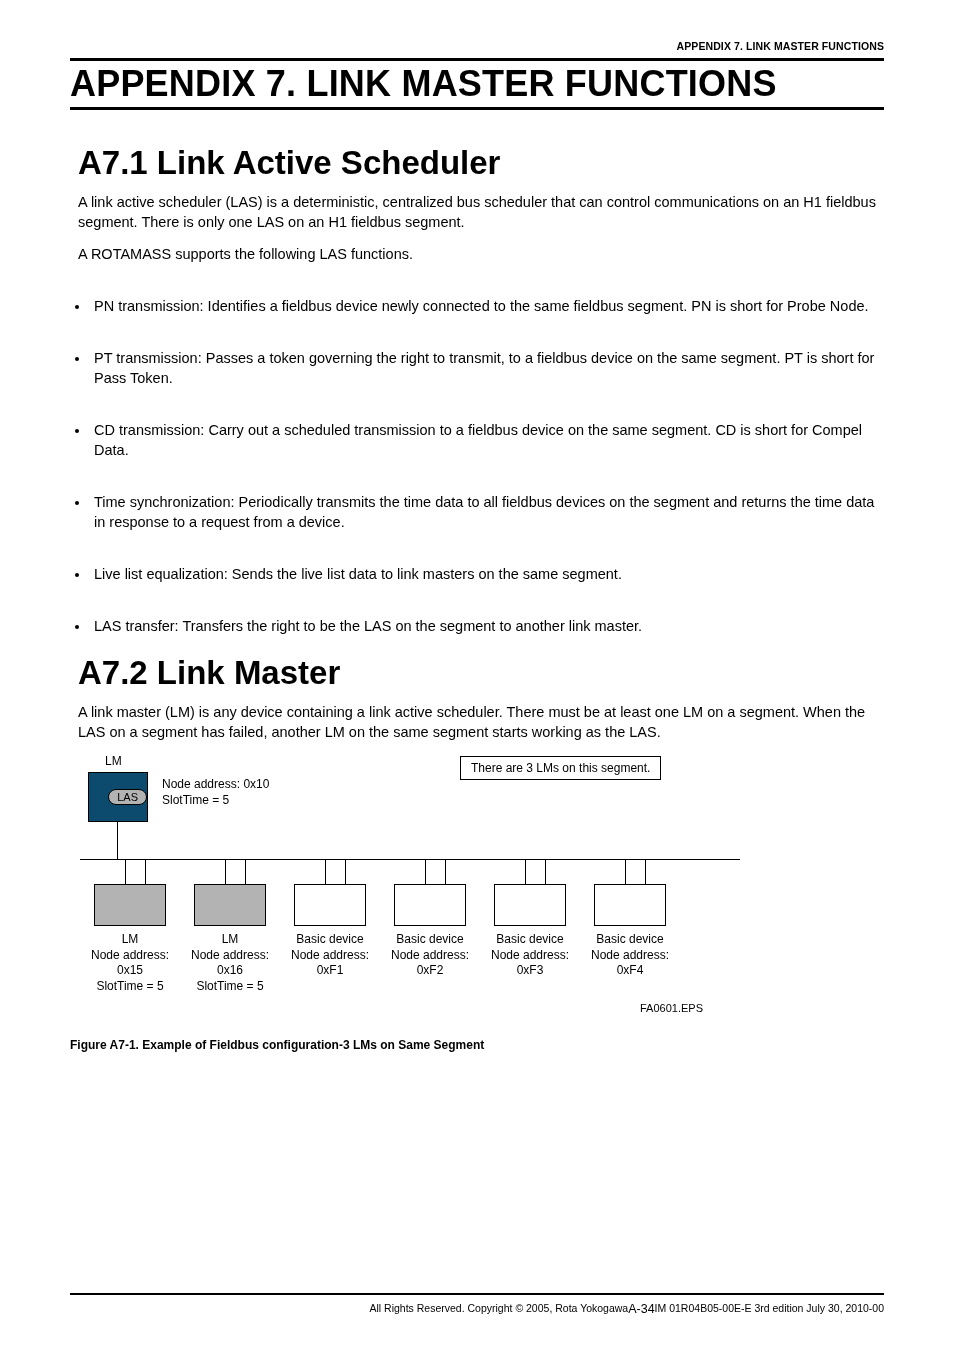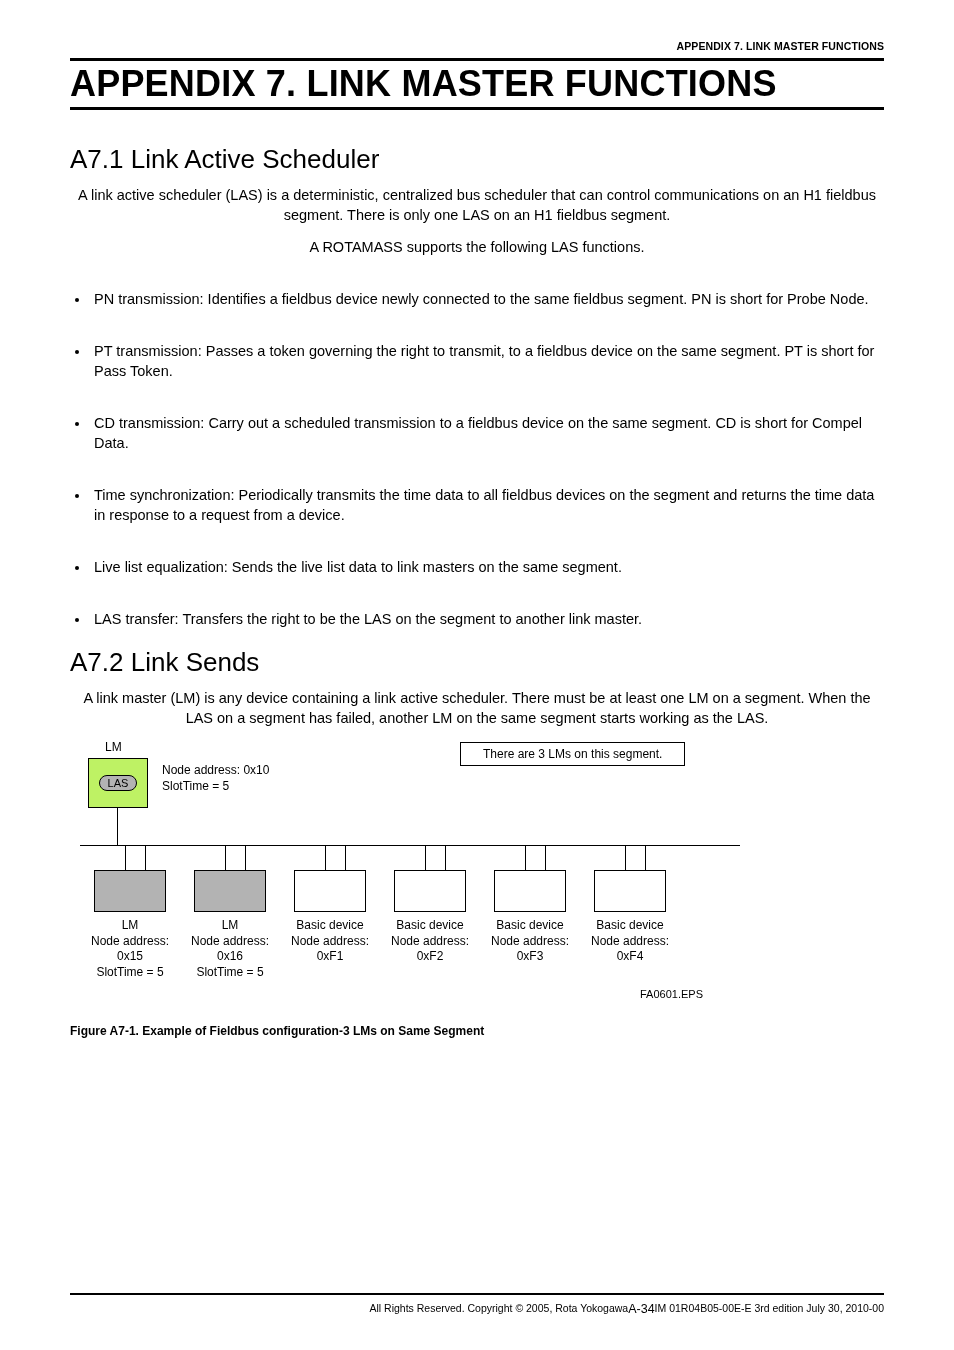--- a/index.html
+++ b/index.html
@@ -30,29 +30,28 @@
     font-weight: bold;
     margin: 0 0 2px 0;
     letter-spacing: 0.2px;
   }
   .under-rule {
     border: 0;
     border-top: 3.5px solid #000;
     margin: 0 0 34px 0;
   }
   h2.section-heading {
-    font-size: 26px;
-    font-weight: normal;
-    margin: 0 0 10px 0;
+    font-size: 33px;
+    font-weight: bold;
+    margin: 0 0 10px 8px;
   }
   p.body {
     font-size: 14.5px;
     line-height: 1.38;
-    margin: 0 0 12px 0;
-    text-align: center;
+    margin: 0 0 12px 8px;
   }
   ul.bullets {
     margin: 0 0 18px 0;
     padding-left: 20px;
   }
   ul.bullets li {
     font-size: 14.5px;
     line-height: 1.38;
     margin-bottom: 2px;
     padding-left: 4px;
@@ -72,43 +71,43 @@
   }
   .lm-top-label {
     position: absolute;
     font-size: 12px;
     left: 35px; top: 0;
   }
   .las-box {
     position: absolute;
     left: 18px; top: 18px;
     width: 60px; height: 50px;
-    background: #bef264;
-    border: 1px solid #000;
-    display: flex; align-items: center; justify-content: center;
+    background: #0c4a6e;
+    border: 1px solid #000;
+    display: flex; align-items: center; justify-content: flex-end;
   }
   .las-pill {
     border: 1px solid #000;
     border-radius: 10px;
     font-size: 11px;
     padding: 1px 8px;
     background: #b3b3b3;
   }
   .slot-text {
     position: absolute;
     left: 92px; top: 23px;
     font-size: 12px;
     line-height: 1.3;
   }
   .annot-box {
     position: absolute;
     left: 390px; top: 2px;
     border: 1px solid #000;
     font-size: 12px;
-    padding: 4px 22px;
+    padding: 4px 10px;
   }
   .bus-line {
     position: absolute;
     left: 10px; top: 105px;
     width: 660px;
     border-top: 1px solid #000;
   }
   .stub-up { position: absolute; width: 1px; height: 37px; background:#000; left: 47px; top: 68px; }
   .device-box {
     position: absolute;
@@ -166,21 +165,21 @@
 <p class="body">A ROTAMASS supports the following LAS functions.</p>
 <ul class="bullets">
   <li>PN transmission: Identifies a fieldbus device newly connected to the same fieldbus segment.  PN is short for Probe Node.</li>
   <li>PT transmission: Passes a token governing the right to transmit, to a fieldbus device on the same segment.  PT is short for Pass Token.</li>
   <li>CD transmission: Carry out a scheduled transmission to a fieldbus device on the same segment.  CD is short for Compel Data.</li>
   <li>Time synchronization: Periodically transmits the time data to all fieldbus devices on the segment and returns the time data in response to a request from a device.</li>
   <li>Live list equalization: Sends the live list data to link masters on the same segment.</li>
   <li>LAS transfer: Transfers the right to be the LAS on the segment to another link master.</li>
 </ul>
 
-<h2 class="section-heading">A7.2  Link Sends</h2>
+<h2 class="section-heading">A7.2  Link Master</h2>
 <p class="body">A link master (LM) is any device containing a link active scheduler.  There must be at least one LM on a segment.  When the LAS on a segment has failed, another LM on the same segment starts working as the LAS.</p>
 
 <div class="diagram-wrap">
   <div class="lm-top-label">LM</div>
   <div class="las-box">
     <span class="las-pill">LAS</span>
   </div>
   <div class="slot-text">
     <span>Node address: 0x10</span><br>
     <span>SlotTime = 5</span>

